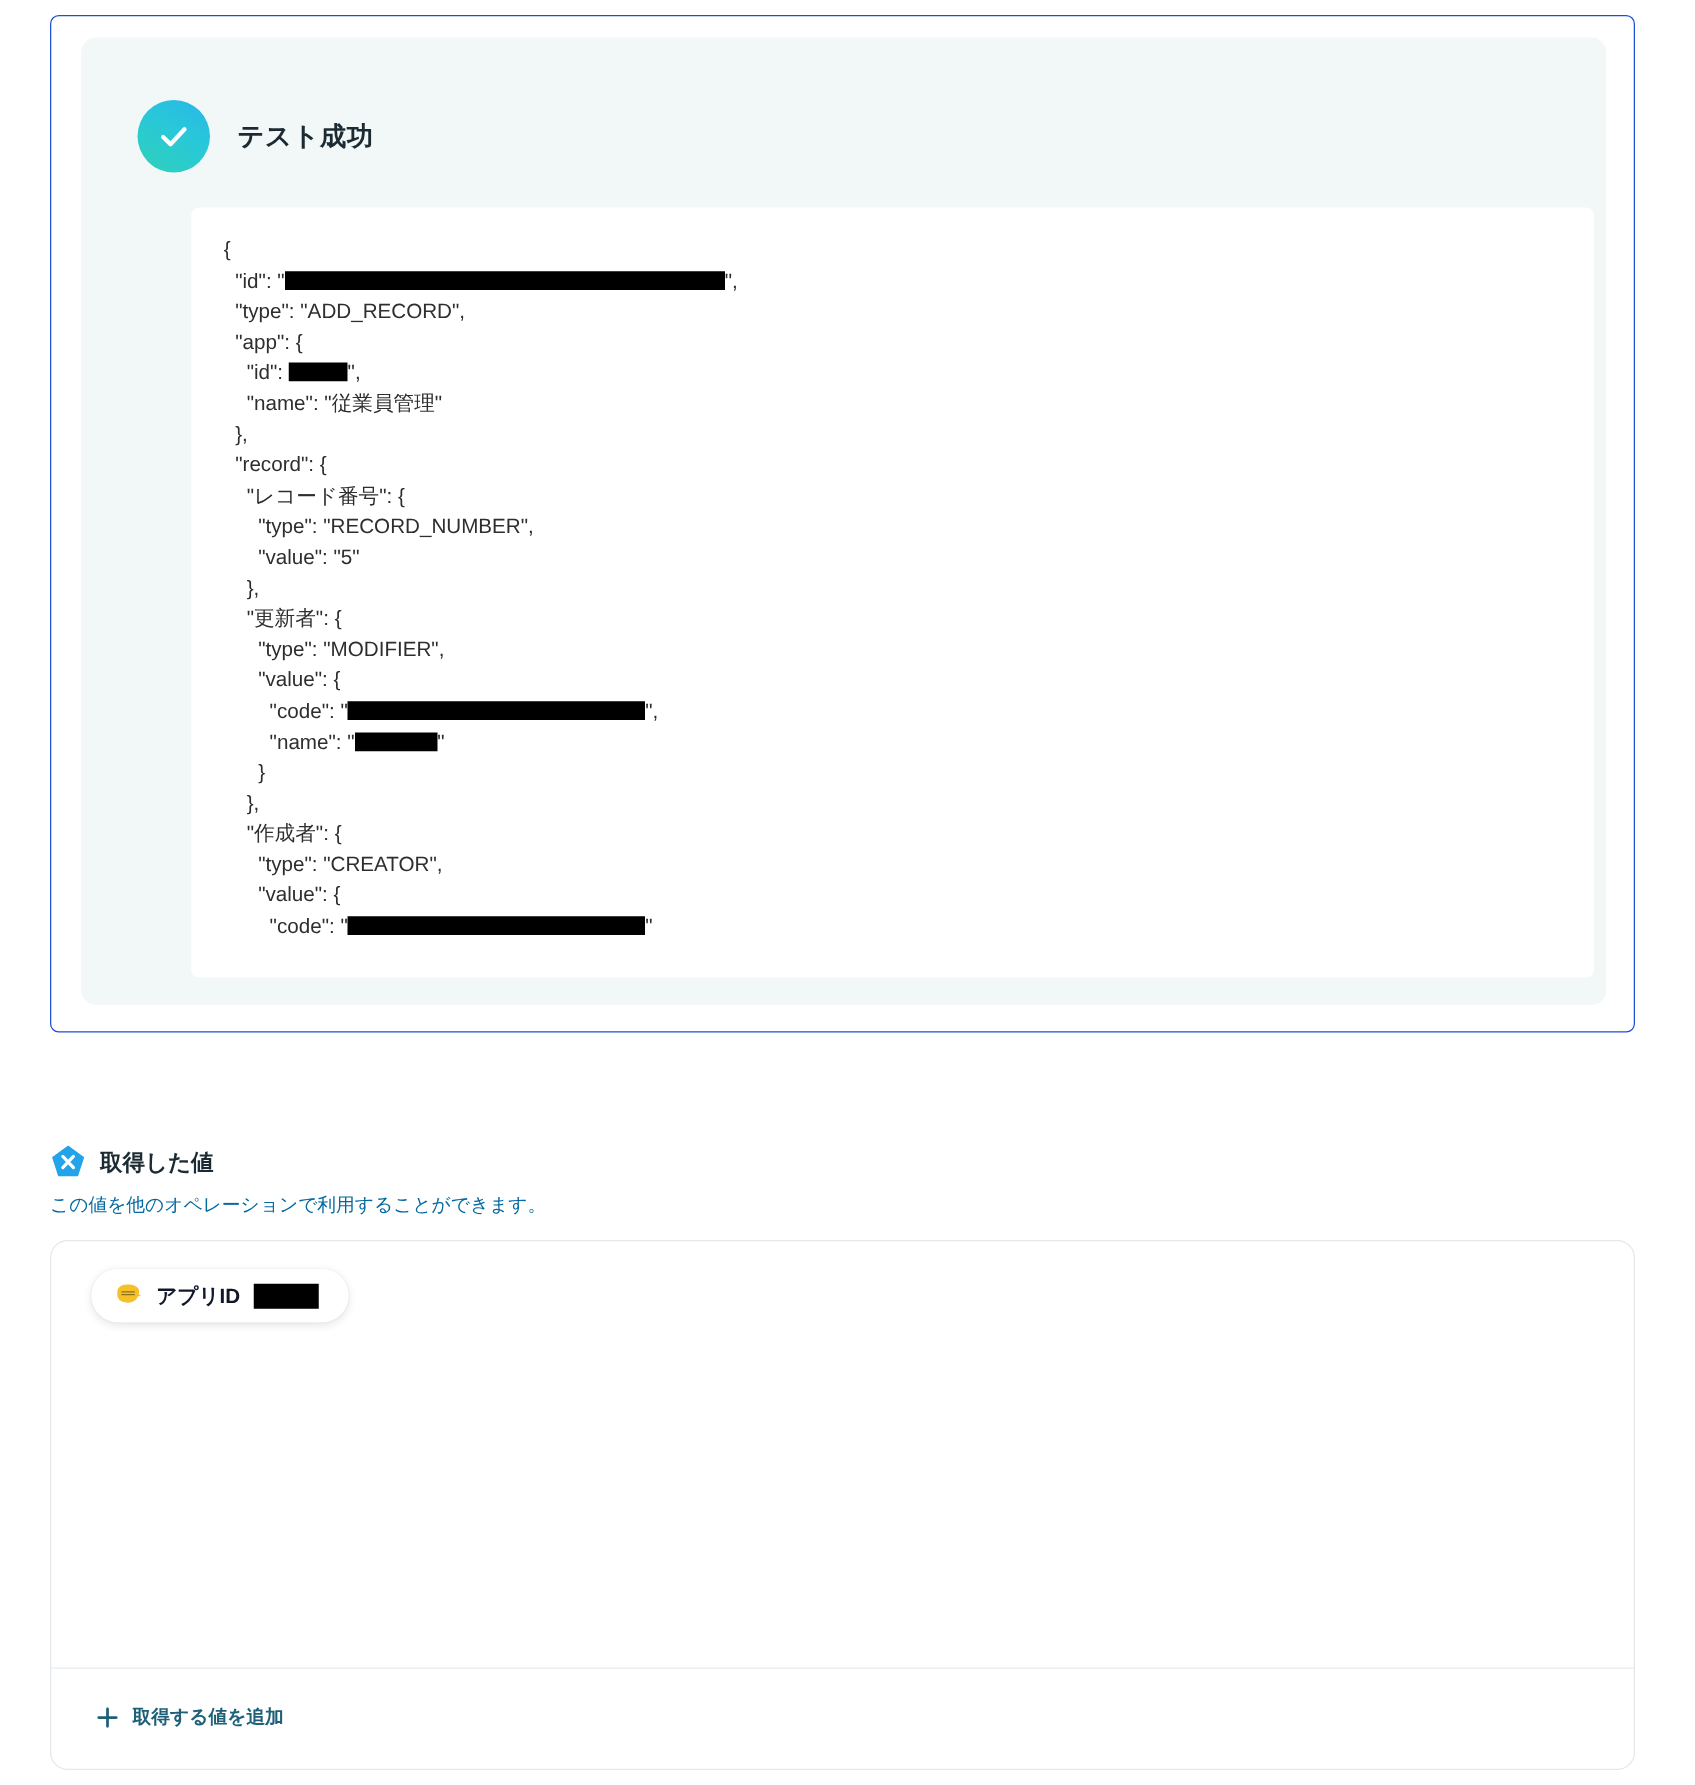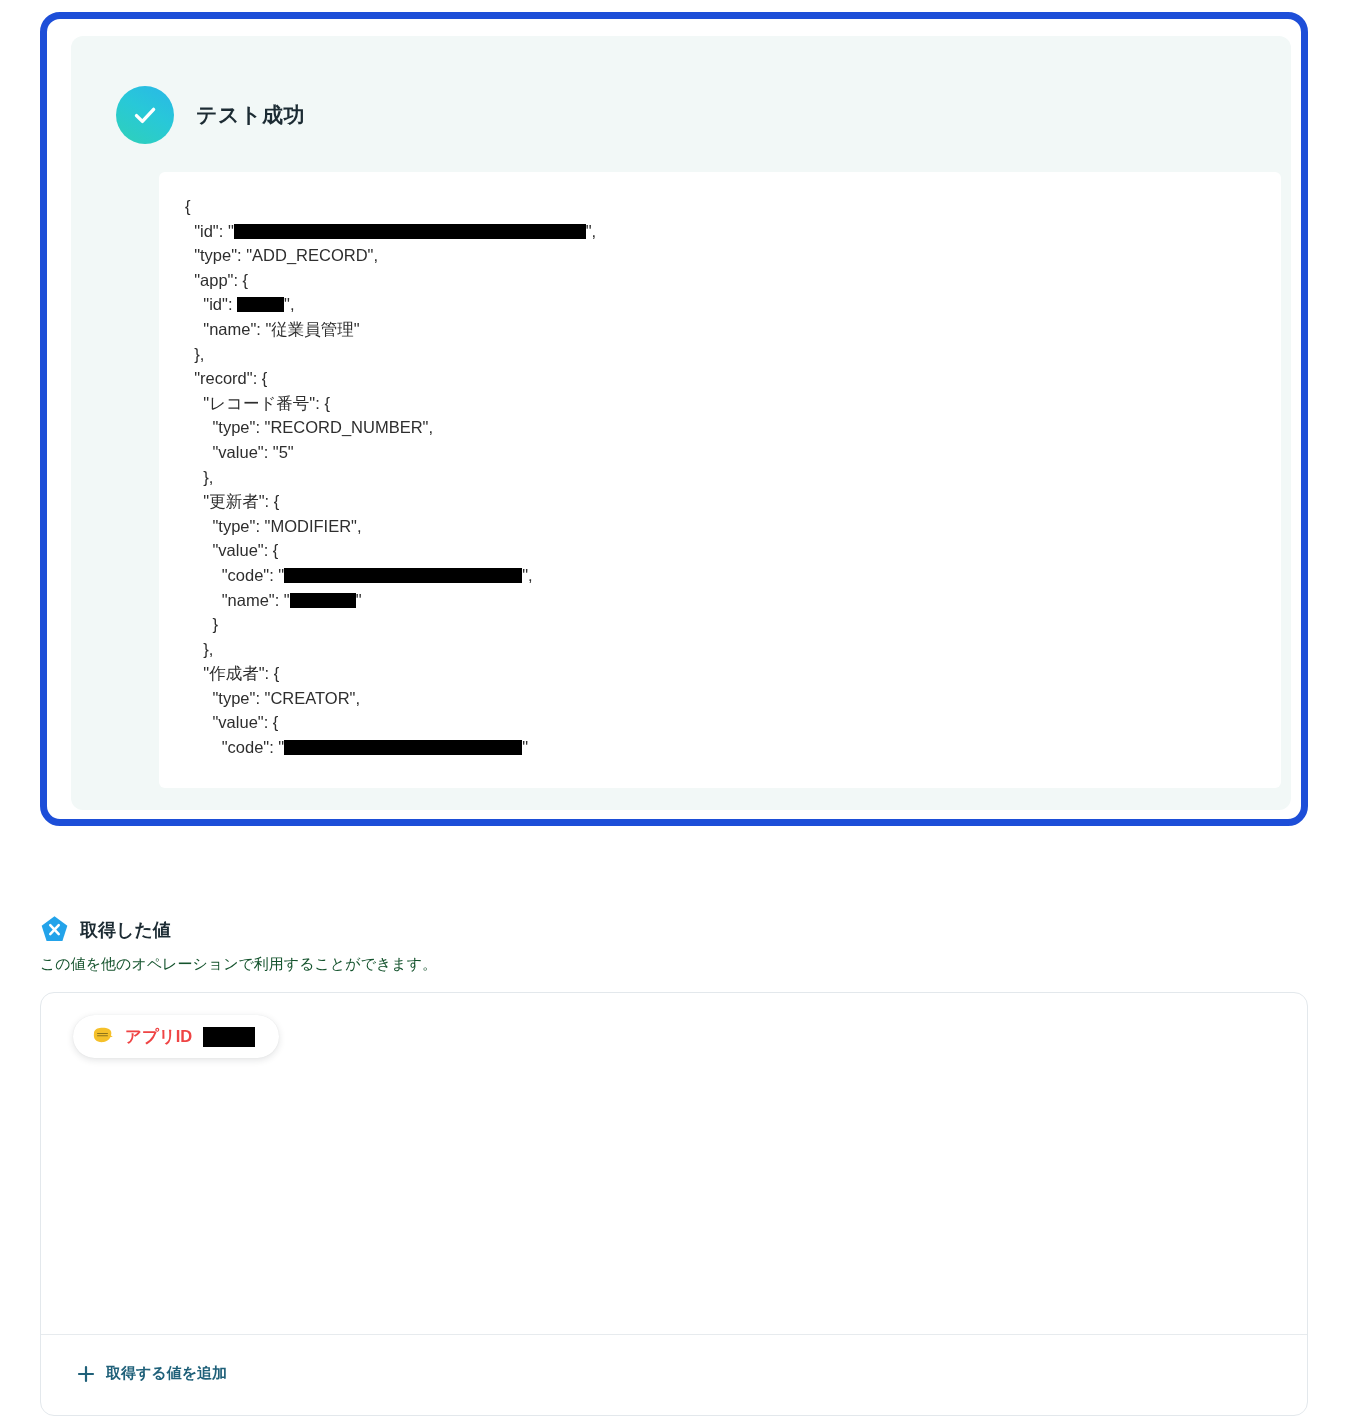--- a/index.html
+++ b/index.html
@@ -19,22 +19,22 @@
   }
 
   
   .result-card {
     position: absolute;
     left: 40px;
     top: 12px;
     width: 1268px;
     height: 814px;
     background: #ffffff;
-    border: 7px solid #1d4ed8;
-    border-radius: 20px;
+    border: 1px solid #1d4ed8;
+    border-radius: 7px;
   }
 
   .result-panel {
     position: absolute;
     left: 24px;
     top: 17px;
     width: 1220px;
     height: 774px;
     background: #f2f8f7;
     border-radius: 12px;
@@ -111,21 +111,21 @@
     font-size: 18px;
     font-weight: bold;
     color: #1c2b33;
     white-space: nowrap;
   }
   .section-sub {
     position: absolute;
     left: 40px;
     top: 955px;
     font-size: 15px;
-    color: #14532d;
+    color: #0369a1;
     white-space: nowrap;
   }
 
   .values-card {
     position: absolute;
     left: 40px;
     top: 992px;
     width: 1268px;
     height: 424px;
     background: #ffffff;
@@ -149,21 +149,21 @@
     padding: 10px 24px 10px 18px;
     margin-bottom: 14px;
     box-shadow: 0 2px 7px rgba(30,40,50,0.13), 0 0 1px rgba(30,40,50,0.10);
     white-space: nowrap;
   }
   .chip-row { display: block; }
   .kintone-icon { width: 23px; height: 23px; display: block; flex: 0 0 auto; }
   .chip-label {
     font-size: 16.5px;
     font-weight: bold;
-    color: #ef4444;
+    color: #0f172a;
     white-space: nowrap;
   }
   .chip-value {
     font-size: 15px;
     color: #7c858d;
     white-space: nowrap;
   }
   .chip-value.mono {
     font-family: "Liberation Mono", "DejaVu Sans Mono", monospace;
     font-size: 14.5px;

